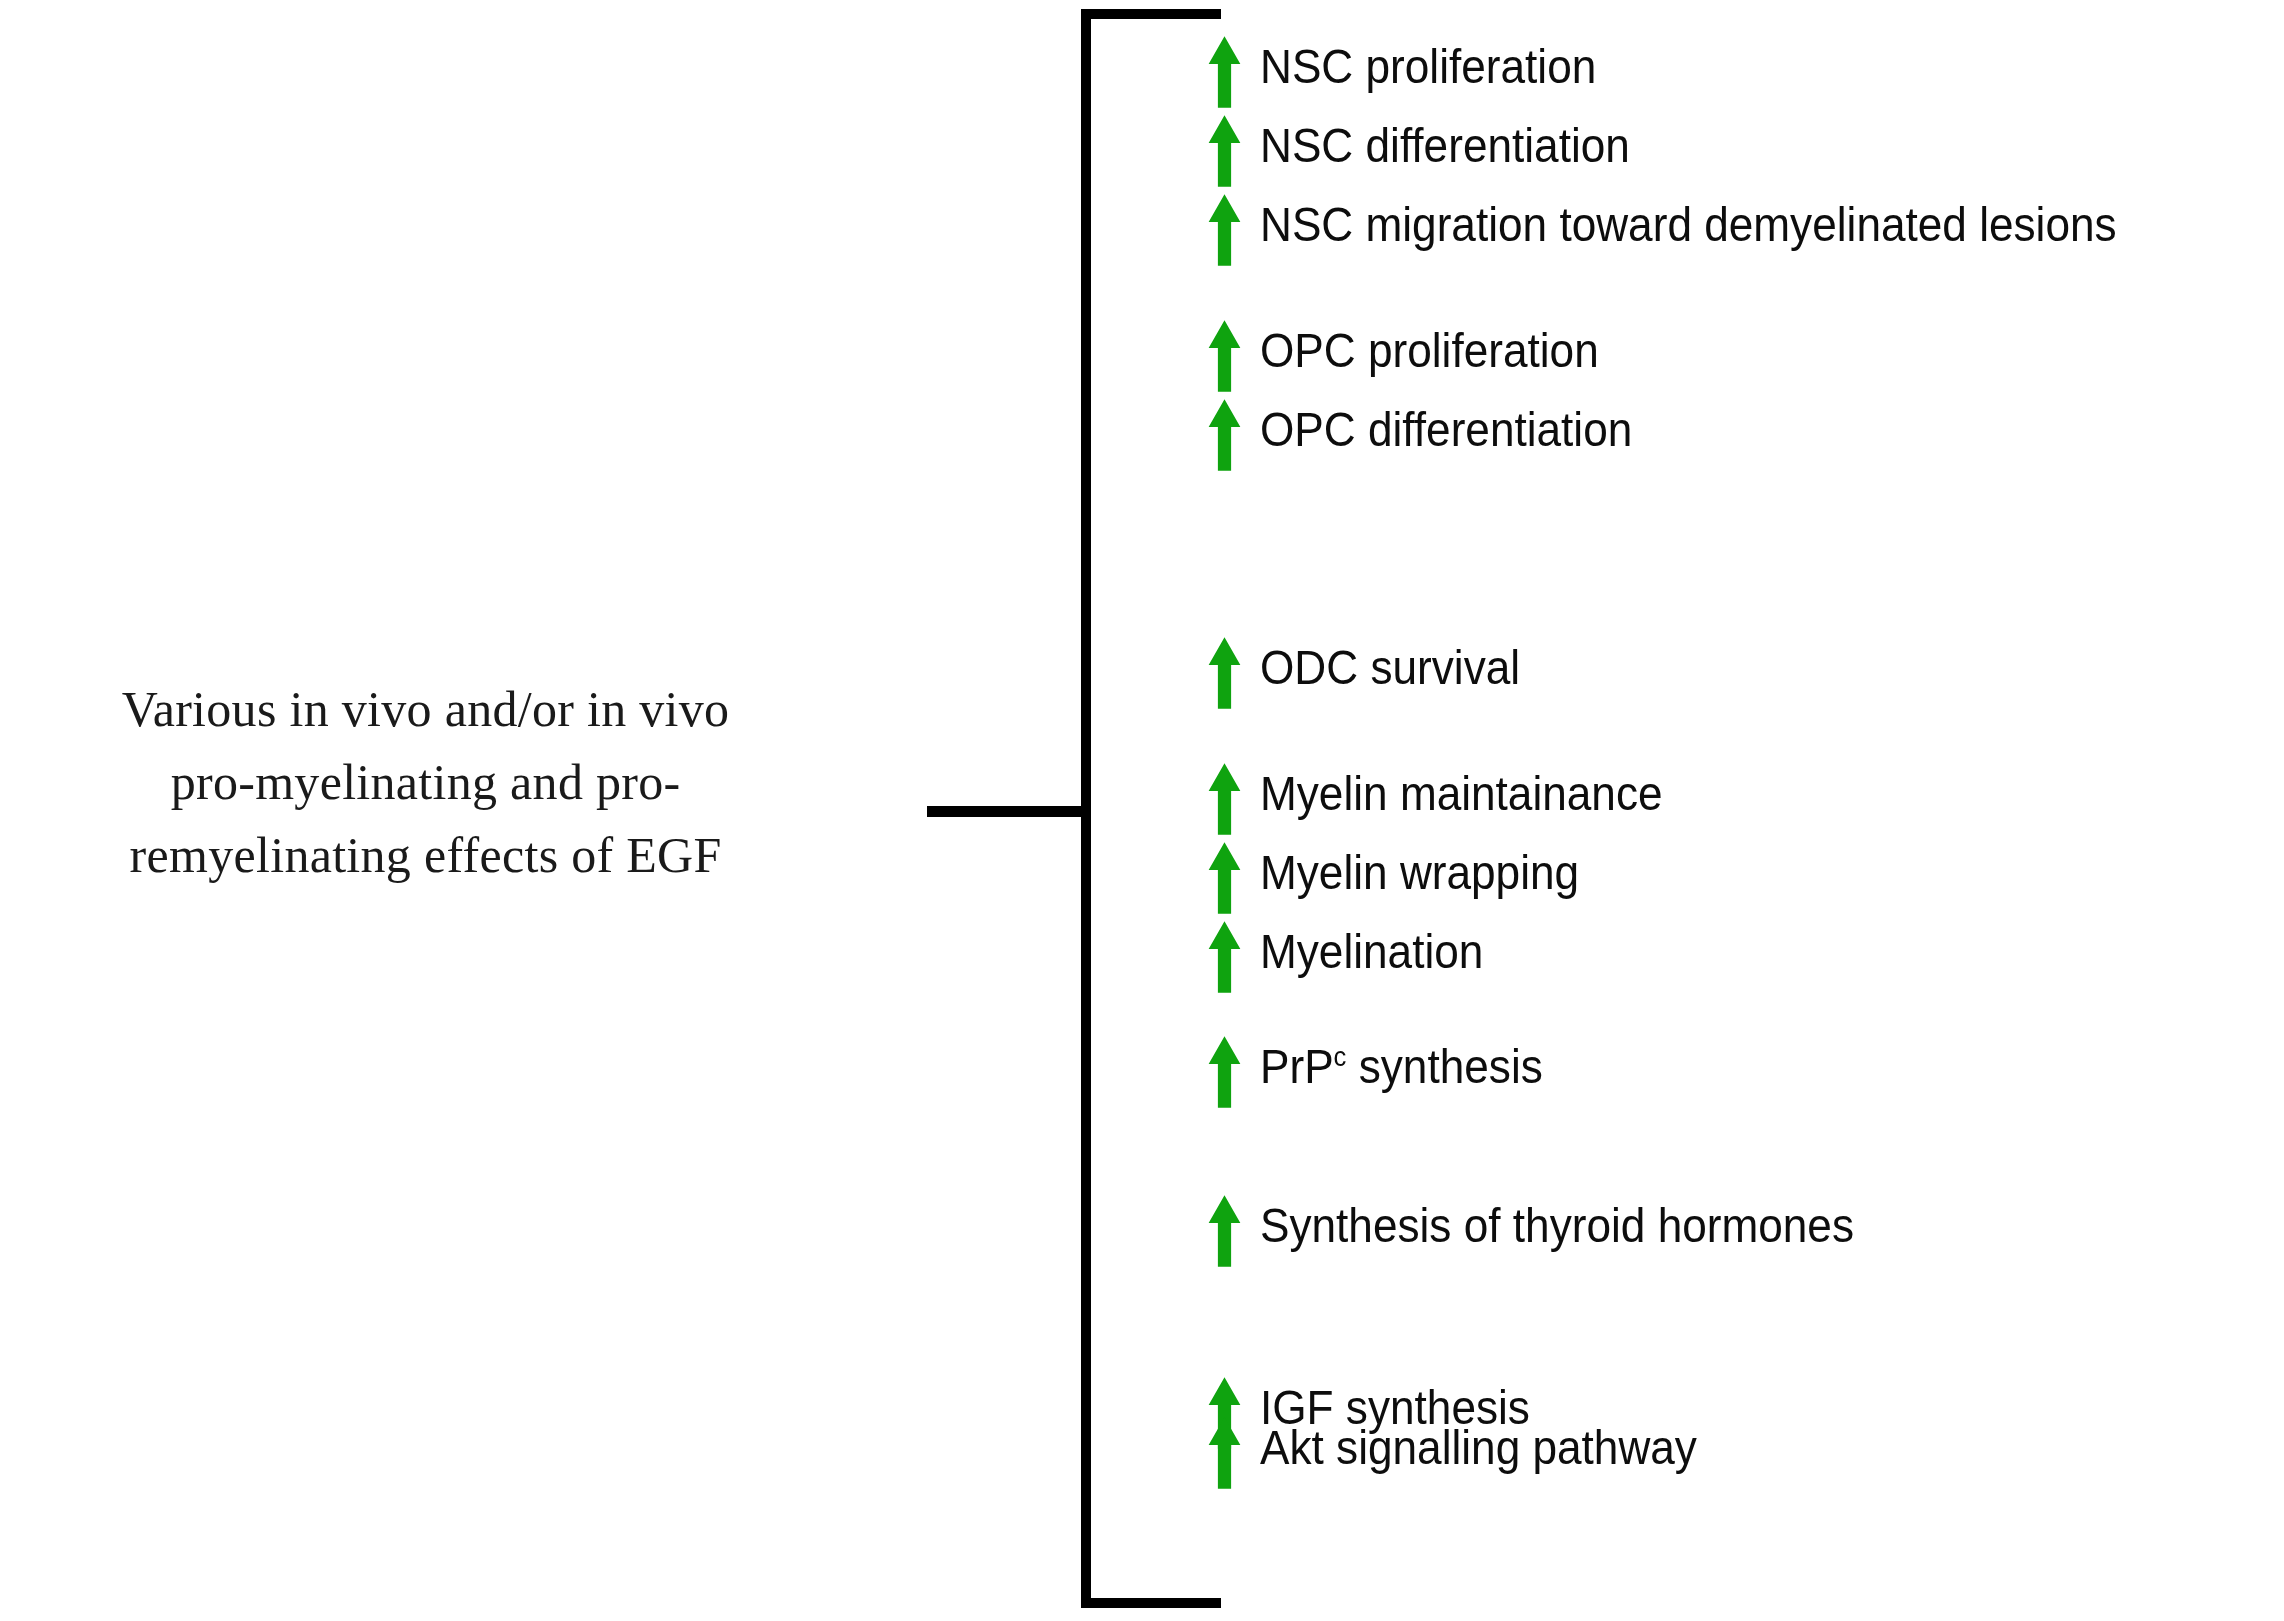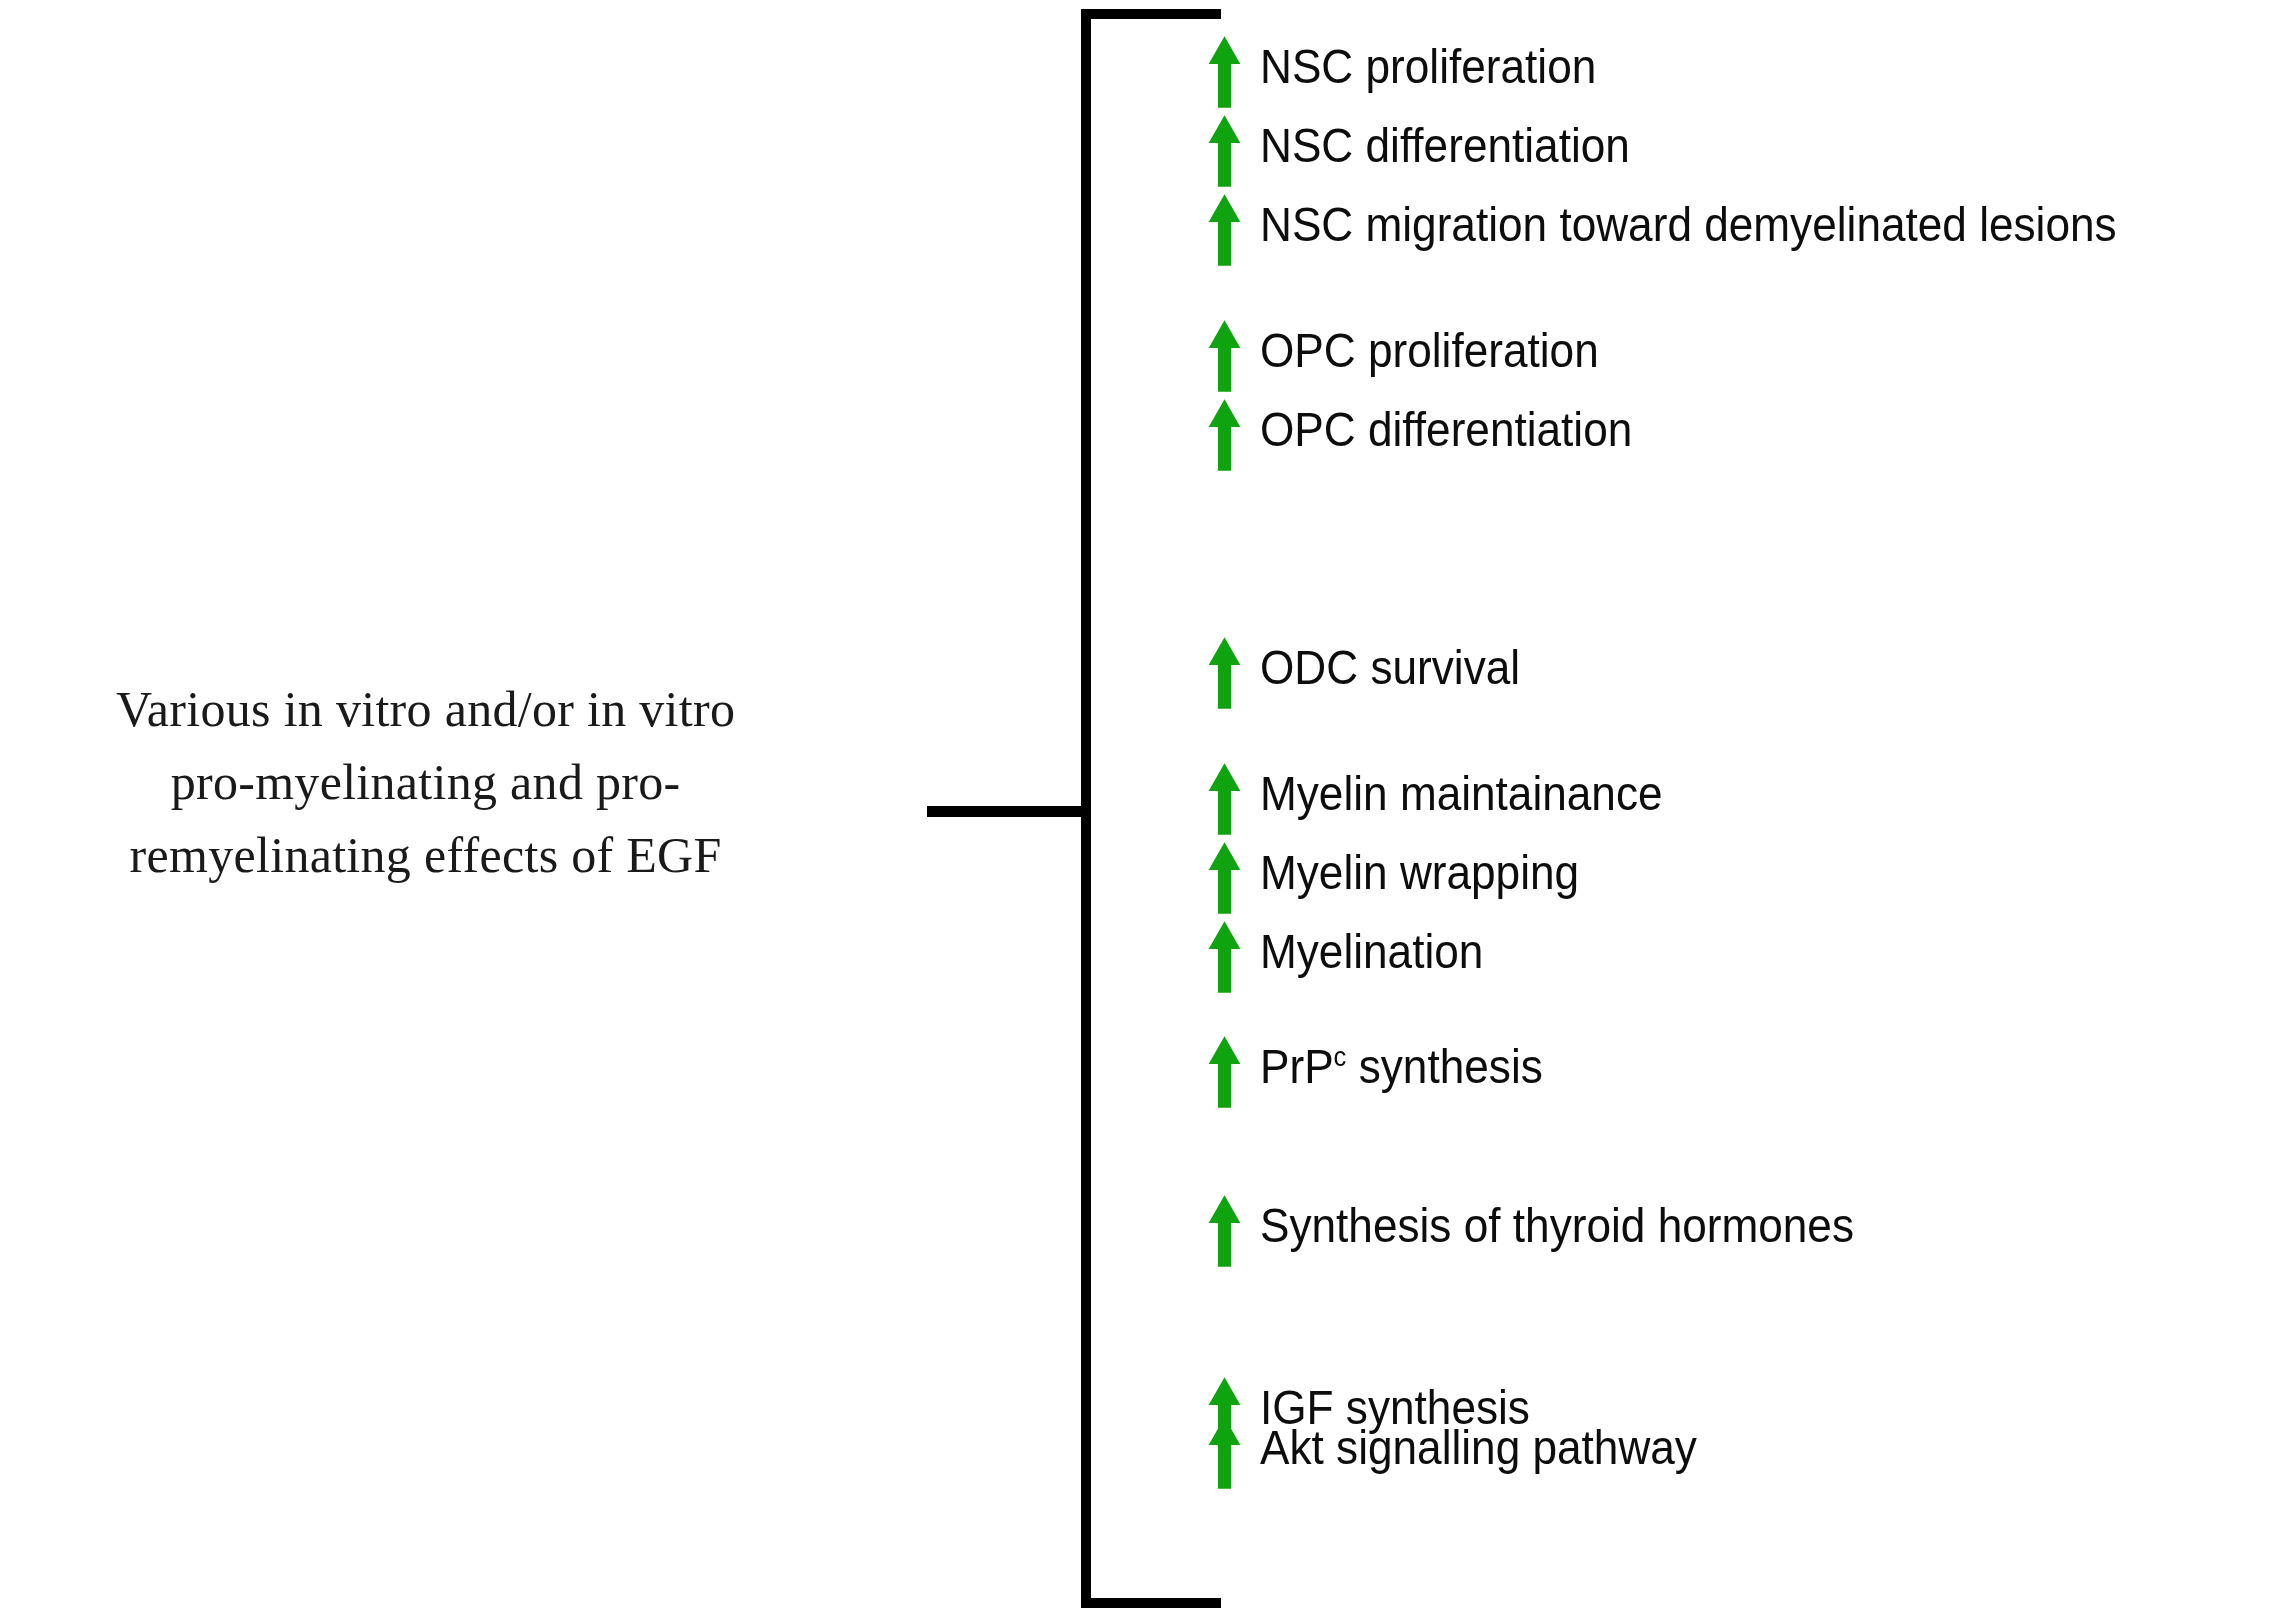--- a/index.html
+++ b/index.html
@@ -96,21 +96,21 @@
     vertical-align: super;
     line-height: 0;
   }
 </style>
 </head>
 <body>
 
 <div id="canvas">
 
   <div id="source-label">
-    <span class="ln">Various in vitro and/or in vitro</span>
+    <span class="ln">Various in vivo and/or in vivo</span>
     <span class="ln">pro-myelinating and pro-</span>
     <span class="ln">remyelinating effects of EGF</span>
   </div>
 
   <div>
     <div class="bracket-vert" id="bracket-vert"></div>
     <div class="bracket-arm" id="bracket-arm-top"></div>
     <div class="bracket-arm" id="bracket-arm-bot"></div>
     <div id="bracket-stem"></div>
   </div>

